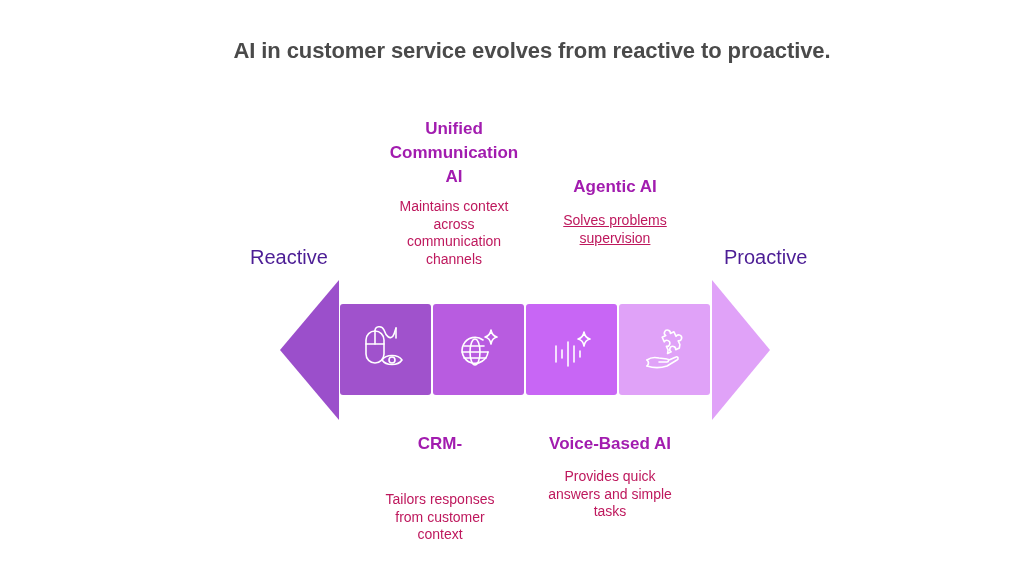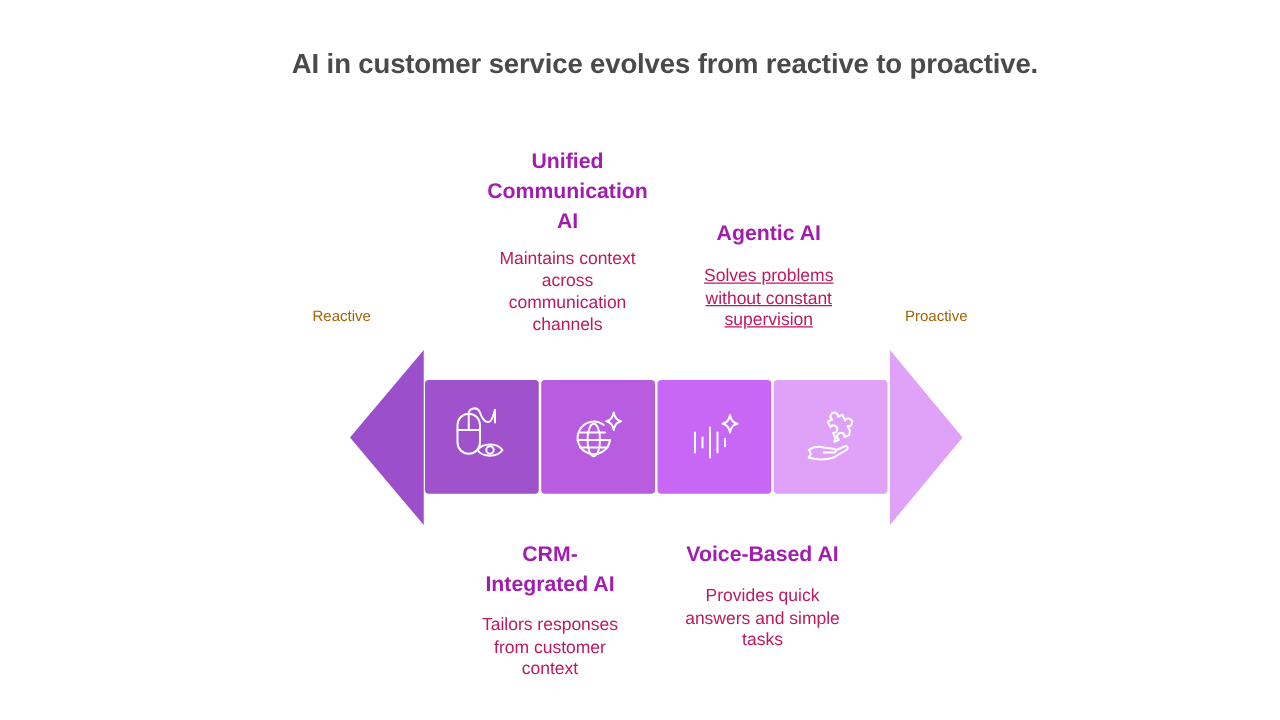--- a/index.html
+++ b/index.html
@@ -4,21 +4,21 @@
 <style>
   html, body { margin: 0; padding: 0; }
   body {
     width: 1024px; height: 576px; background: #ffffff; position: relative; overflow: hidden;
     font-family: "Liberation Sans", sans-serif; color: #4a4a4a;
   }
   .title {
     position: absolute; left: 0; width: 1064px; top: 38px; text-align: center;
     font-size: 22px; font-weight: bold; color: #4a4a4a; letter-spacing: -0.1px;
   }
-  .side-label { position: absolute; font-size: 12px; color: #a16207; text-align: right; }
+  .side-label { position: absolute; font-size: 20px; color: #4c1d95; text-align: right; }
   .arrow { position: absolute; }
   .block {
     position: absolute; top: 304px; width: 91px; height: 91px; border-radius: 3px;
     display: flex; align-items: center; justify-content: center;
   }
   .block svg { width: 52px; height: 52px; }
   .item-title {
     position: absolute; text-align: center; font-weight: bold; font-size: 17px;
     color: #a21caf; line-height: 24px;
   }
@@ -95,27 +95,25 @@
   <div>across</div>
   <div>communication</div>
   <div>channels</div>
 </div>
 
 <div class="item-title" style="left:530px; width:170px; top:175px;">
   <div>Agentic AI</div>
 </div>
 <div class="item-desc" style="left:530px; width:170px; top:212px;text-decoration:underline;">
   <div>Solves problems</div>
-  <div>without constant</div>
   <div>supervision</div>
 </div>
 
 <div class="item-title" style="left:355px; width:170px; top:432px;">
   <div>CRM-</div>
-  <div>Integrated AI</div>
 </div>
 <div class="item-desc" style="left:355px; width:170px; top:491px;text-align:center;">
   <div>Tailors responses</div>
   <div>from customer</div>
   <div>context</div>
 </div>
 
 <div class="item-title" style="left:520px; width:180px; top:432px;">
   <div>Voice-Based AI</div>
 </div>

